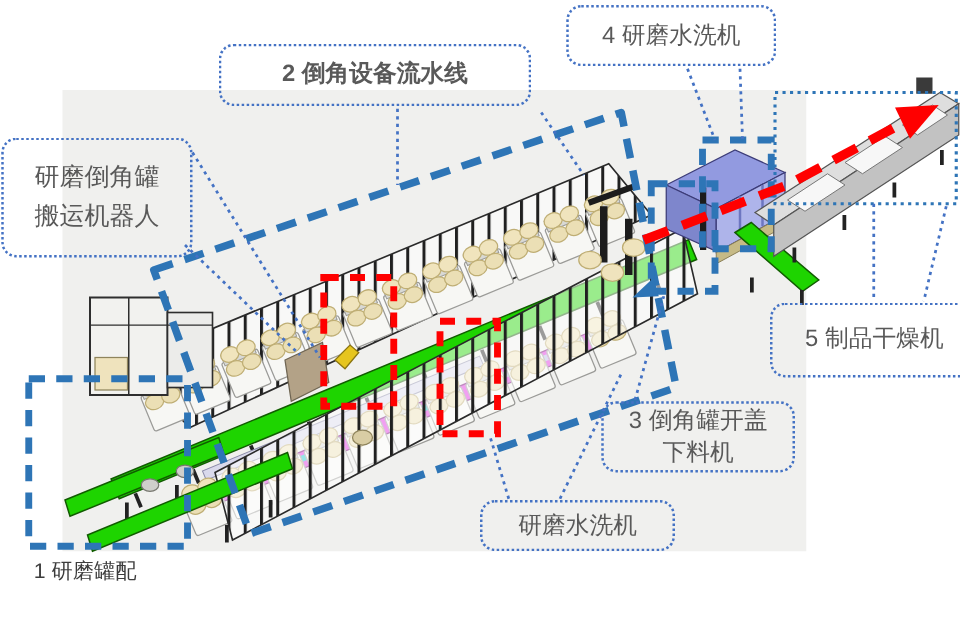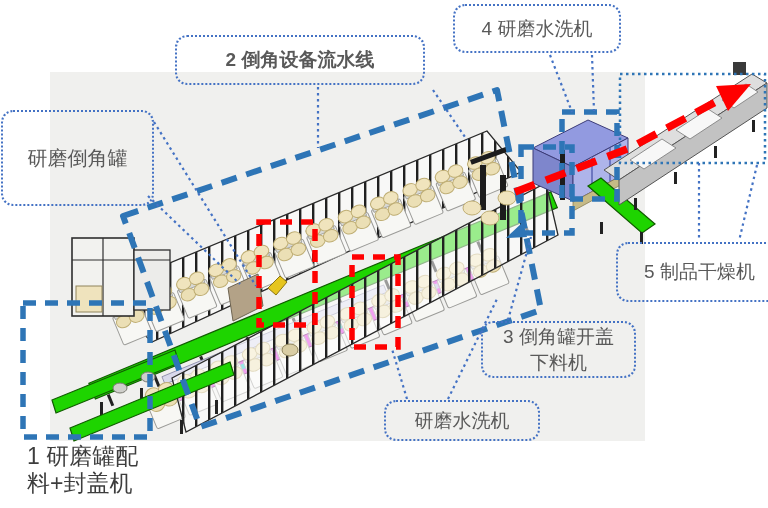--- a/index.html
+++ b/index.html
@@ -22,21 +22,21 @@
     white-space:nowrap;
   }
   #label-line2      {left:175px;top:35px;width:250px;height:50px;font-weight:bold;}
   #label-washer     {left:453px;top:4px;width:168px;height:49px;}
   #label-robot      {left:1px;top:110px;width:153px;height:96px;line-height:31px;font-size:20px;}
   #label-dryer      {left:616px;top:242px;width:167px;height:60px;}
   #label-opener     {left:481px;top:321px;width:155px;height:57px;}
   #label-grinder    {left:384px;top:400px;width:156px;height:41px;}
   #label-feeder{
     position:absolute;left:27px;top:443px;width:140px;
-    color:#3d3d3d;font-size:23px;line-height:27px;text-align:left;
+    color:#3d3d3d;font-size:17px;line-height:27px;text-align:left;
     white-space:nowrap;
   }
 </style>
 </head>
 <body>
 
 <div id="stage">
 
   <svg id="art" viewBox="0 0 768 508">
     <defs>
@@ -203,33 +203,33 @@
   <div class="callout" id="label-line2">
     <span>2 倒角设备流水线</span>
   </div>
 
   <div class="callout" id="label-washer">
     <span>4 研磨水洗机</span>
   </div>
 
   <div class="callout" id="label-robot">
     <span>研磨倒角罐</span>
+    <span>搬运机器人</span>
   </div>
 
   <div class="callout" id="label-dryer">
     <span>5 制品干燥机</span>
   </div>
 
   <div class="callout" id="label-opener">
     <span>3 倒角罐开盖</span>
     <span>下料机</span>
   </div>
 
   <div class="callout" id="label-grinder">
     <span>研磨水洗机</span>
   </div>
 
   <div id="label-feeder">
     <div>1 研磨罐配</div>
-    <div>料+封盖机</div>
   </div>
 
 </div>
 
 </body></html>

